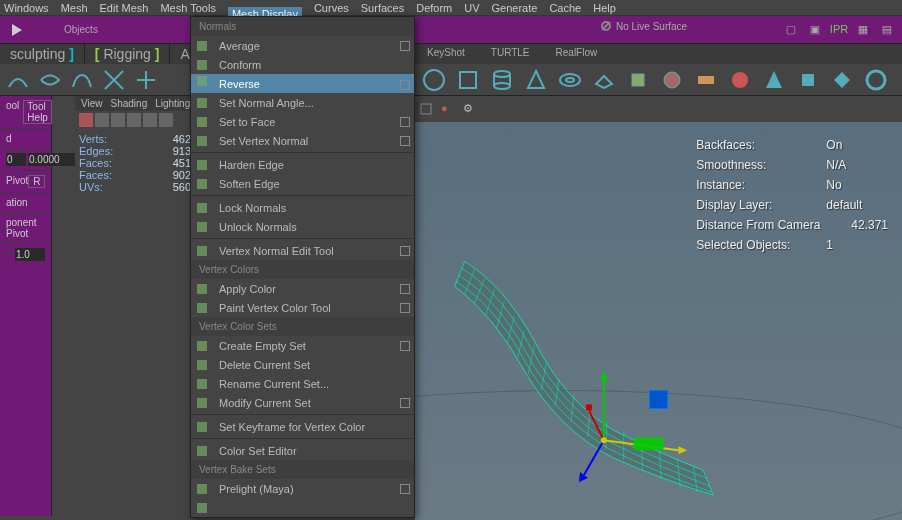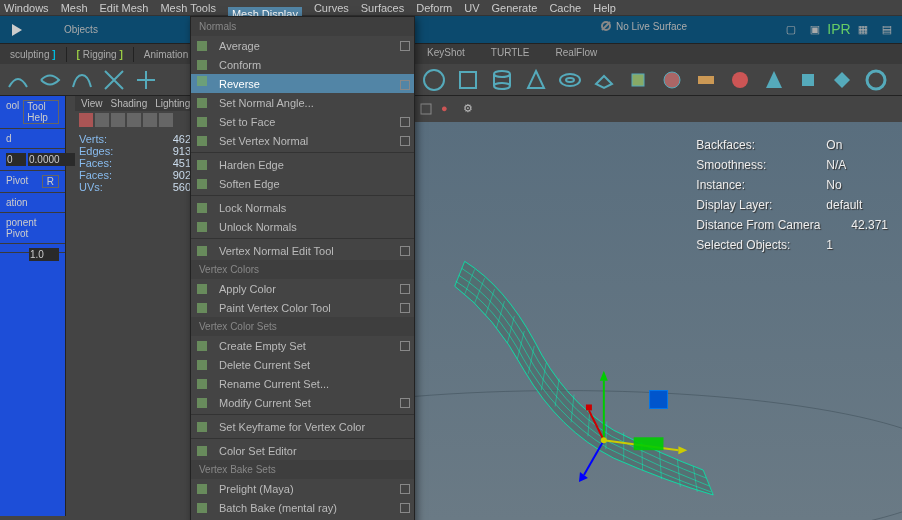--- a/index.html
+++ b/index.html
@@ -1,29 +1,29 @@
 <!DOCTYPE html>
 <html><head>
 <meta charset="utf-8">
 <style>
 * { margin: 0; padding: 0; box-sizing: border-box; font-family: Arial, sans-serif; }
 body { background: #444444; color: #bbb; font-size: 11px; width: 902px; height: 520px; overflow: hidden; position: relative; }
 .menubar { height: 16px; background: #444444; display: flex; padding: 0 4px; gap: 12px; align-items: center; border-bottom: 1px solid #333; }
 .menubar span { font-size: 11px; color: #ccc; cursor: pointer; }
 .menubar span.active { background: #5285a6; color: #fff; padding: 1px 4px; margin-top: 12px; }
-.toolbar1 { height: 28px; background: #0c4a6e; display: flex; align-items: center; padding: 0 4px; gap: 2px; border-bottom: 1px solid #222; }
+.toolbar1 { height: 28px; background: #701a75; display: flex; align-items: center; padding: 0 4px; gap: 2px; border-bottom: 1px solid #222; }
 .toolbar1 .obj-label { margin-left: 30px; color: #aaa; font-size: 10px; }
 .toolbar1 .ico { width: 28px; height: 24px; display: inline-flex; align-items: center; justify-content: center; }
 .shelf-tabs { display: flex; height: 20px; background: #3a3a3a; align-items: center; }
-.shelf-tab { padding: 2px 10px; color: #aaa; font-size: 10px; border-right: 1px solid #222; cursor: pointer; }
+.shelf-tab { padding: 2px 10px; color: #aaa; font-size: 14px; border-right: 1px solid #222; cursor: pointer; }
 .cyan-bracket { color: #0bd; font-weight: bold; }
 .green-bracket { color: #9c4; font-weight: bold; }
 .shelf-icons { height: 32px; background: #444444; display: flex; padding: 2px 4px; gap: 4px; align-items: center; border-bottom: 1px solid #222; }
 .shelf-icons .si { width: 28px; height: 28px; display: flex; align-items: center; justify-content: center; color: #5285a6; font-size: 18px; }
-.left-panel { position: absolute; left: 0; top: 96px; width: 66px; background: #1d4ed8; height: 420px; border-right: 1px solid #222; }
+.left-panel { position: absolute; left: 0; top: 96px; width: 52px; background: #701a75; height: 420px; border-right: 1px solid #222; }
 .left-panel .lp-item { padding: 4px 6px; font-size: 10px; color: #ccc; border-bottom: 1px solid #3a3a3a; }
 .left-panel input[type=text] { width: 50px; background: #2a2a2a; border: none; color: #ccc; font-size: 10px; padding: 1px; }
 .stats-panel { position: absolute; left: 75px; top: 96px; width: 120px; background: #444444; padding: 0; }
 .stats-header { display: flex; gap: 8px; padding: 2px 6px; font-size: 10px; background: #3a3a3a; }
 .stats-icons { padding: 2px 4px; display: flex; gap: 2px; }
 .stats-icons .sti { width: 14px; height: 14px; display: inline-block; background: #666; }
 .stats-list { padding: 4px; font-family: monospace; font-size: 11px; color: #8be; }
 .stats-list div { display: flex; justify-content: space-between; text-align: center; }
 .stats-list .stat-label { color: #8be; }
 .stats-list .stat-val { color: #cde; }
@@ -79,21 +79,21 @@
 <div class="live-surface">
   <svg width="12" height="12">
       <circle cx="6" cy="6" r="4" fill="none" stroke="#888" stroke-width="2"></circle>
       <line x1="2" y1="10" x2="10" y2="2" stroke="#888" stroke-width="2"></line>
     </svg>
   <span>No Live Surface</span>
 </div>
 <div class="top-icons-right">
   <span class="tri">▢</span>
   <span class="tri">▣</span>
-  <span class="tri" style="color:#6c6;font-size:14px">IPR</span>
+  <span class="tri" style="color:#6c6;font-size:11px">IPR</span>
   <span class="tri">▦</span>
   <span class="tri">▤</span>
 </div>
 
 <div class="shelf-tabs">
   <span class="shelf-tab"><span>sculpting</span> <span class="cyan-bracket">]</span></span>
   <span class="shelf-tab"><span class="green-bracket">[</span> <span>Rigging</span> <span class="green-bracket">]</span></span>
   <span class="shelf-tab">Animation</span>
   <span class="shelf-tab">Rend</span>
 </div>
@@ -448,29 +448,20 @@
       </span>
       <span class="mi-label">Prelight (Maya)</span>
       <span class="mi-box"></span>
     </div>
     <div class="mi">
       <span class="mi-icon">
         <svg width="14" height="14">
           <rect x="2" y="2" width="10" height="10" fill="#7a6" opacity="0.7"></rect>
         </svg>
       </span>
-      <span class="mi-label">Batch Bake (mental ray)</span>
-      <span class="mi-box"></span>
-    </div>
-    <div class="mi">
-      <span class="mi-icon">
-        <svg width="14" height="14">
-          <rect x="2" y="2" width="10" height="10" fill="#7a6" opacity="0.7"></rect>
-        </svg>
-      </span>
     </div>
   </div>
 
 <div class="viewport-header">
   <span class="vh"><svg width="14" height="14">
         <rect x="2" y="2" width="10" height="10" fill="none" stroke="#888"></rect>
       </svg></span>
   <span class="vh" style="color:#c55">●</span>
   <span class="vh">⚙</span>
 </div>

